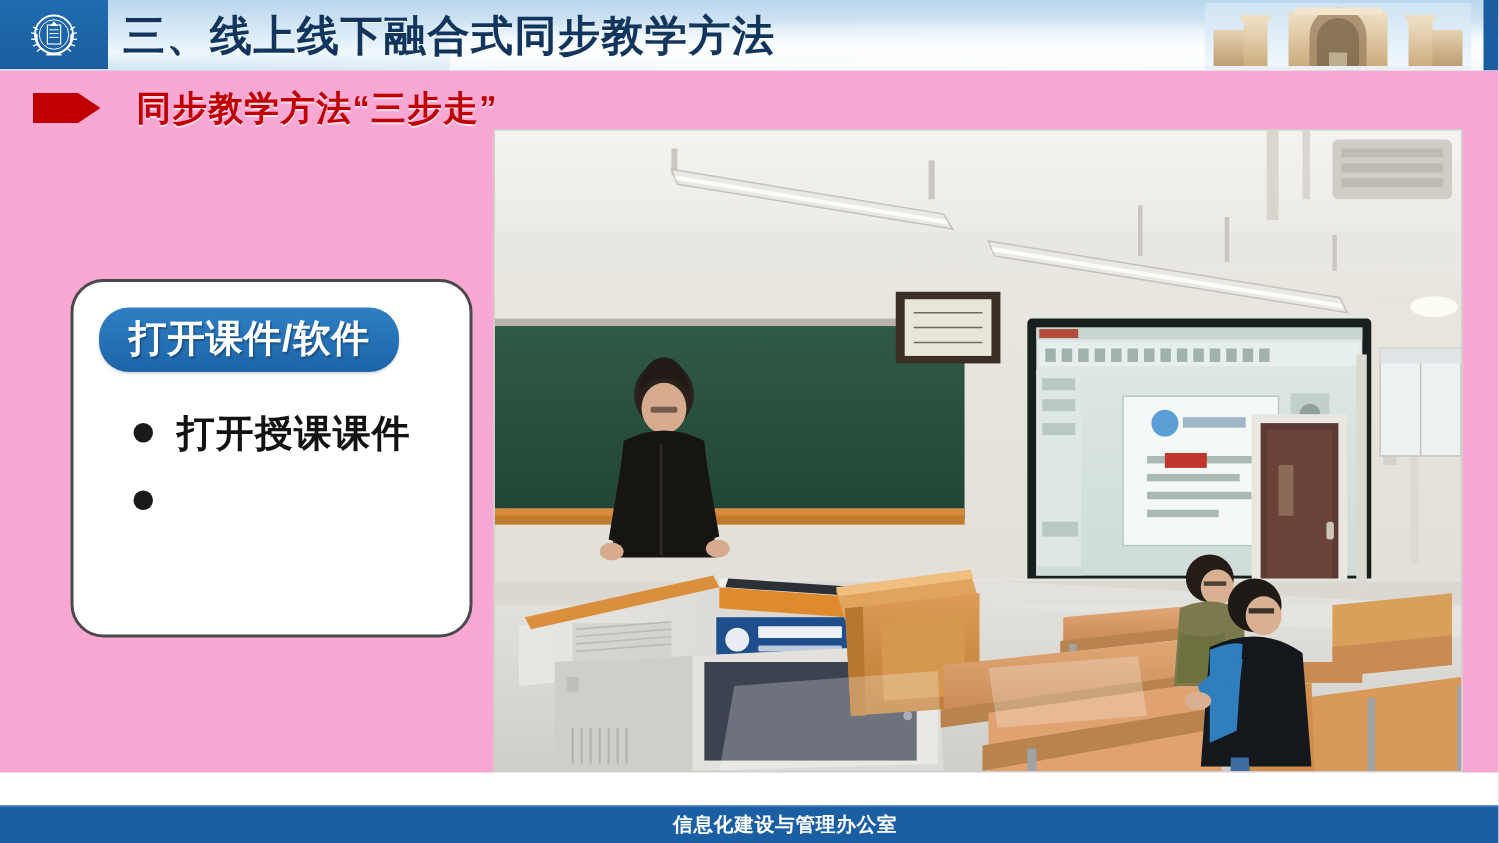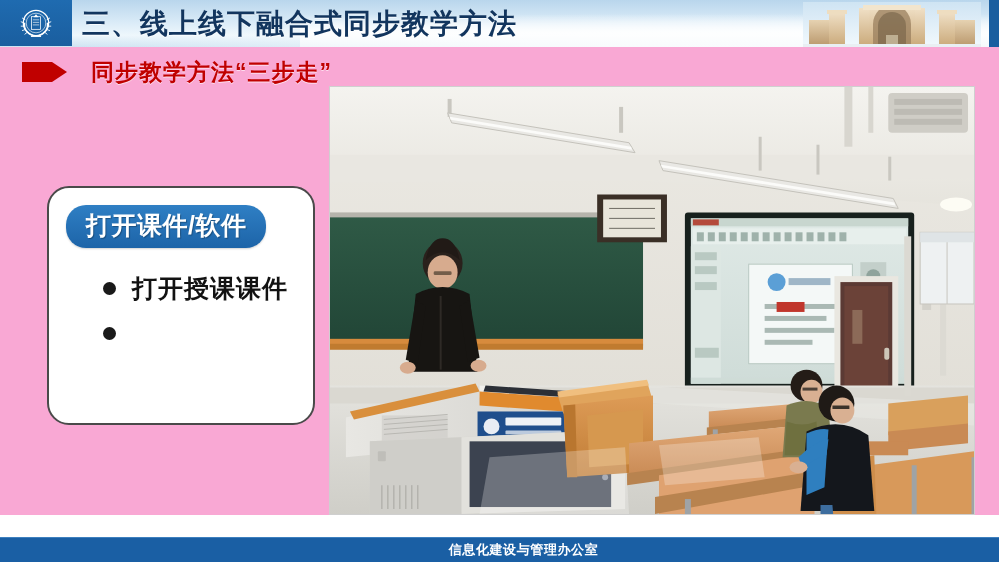--- a/index.html
+++ b/index.html
@@ -71,21 +71,21 @@
     background: linear-gradient(180deg,#2f7fc4 0%,#1d64a8 100%);
     color: #fff; font-size: 25px; font-weight: bold; letter-spacing: .5px;
     white-space: nowrap; z-index: 4;
     text-shadow: 1px 1px 1px rgba(0,0,0,.28);
     box-shadow: 0 1px 2px rgba(0,0,0,.18);
     margin-top: 36px;
   }
   .card-list {
     position: absolute; left: 47px; top: 272px; width: 268px;
     display: flex; flex-direction: column; gap: 22px;
-    padding-left: 56px;
+    padding-left: 42px;
   }
   .card-item { display: flex; align-items: center; gap: 16px; }
   .card-bullet {
     width: 13px; height: 13px; border-radius: 50%;
     background: #1a1a1a; flex: 0 0 auto;
   }
   .card-item-label {
     font-size: 25px; font-weight: bold; color: #121212;
     letter-spacing: 1px; white-space: nowrap;
   }

